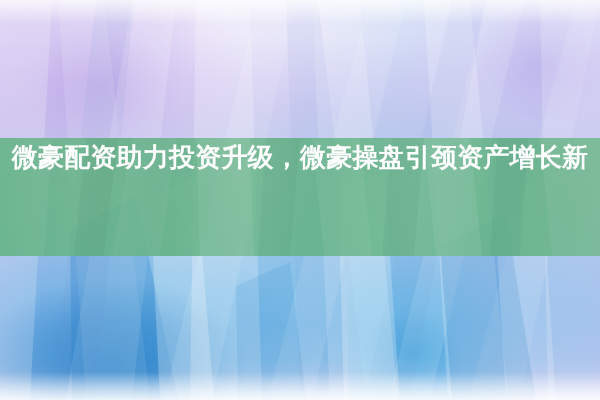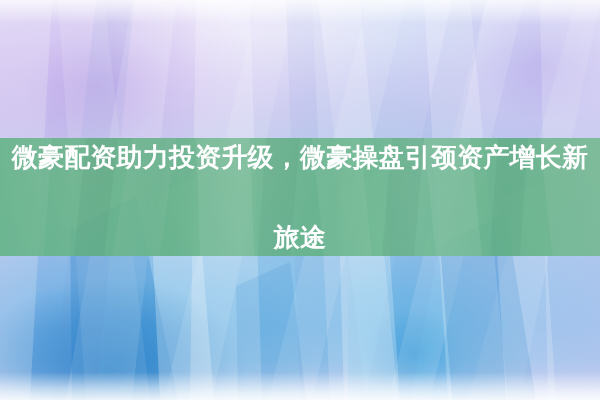--- a/index.html
+++ b/index.html
@@ -230,17 +230,16 @@
           <polygon points="86,0 118,0 104,118 74,118" opacity="0.05"></polygon>
           <polygon points="266,0 300,0 290,118 258,118" opacity="0.04"></polygon>
           <polygon points="392,0 424,0 414,118 382,118" opacity="0.05"></polygon>
           <polygon points="498,0 528,0 520,118 490,118" opacity="0.04"></polygon>
         </g>
       </svg>
     </div>
 
     <div class="band-text">
       <div class="tline">微豪配资助力投资升级，微豪操盘引颈资产增长新</div>
-      <div class="tline">旅途</div>
     </div>
   </div>
 
 </div>
 
 </body></html>

